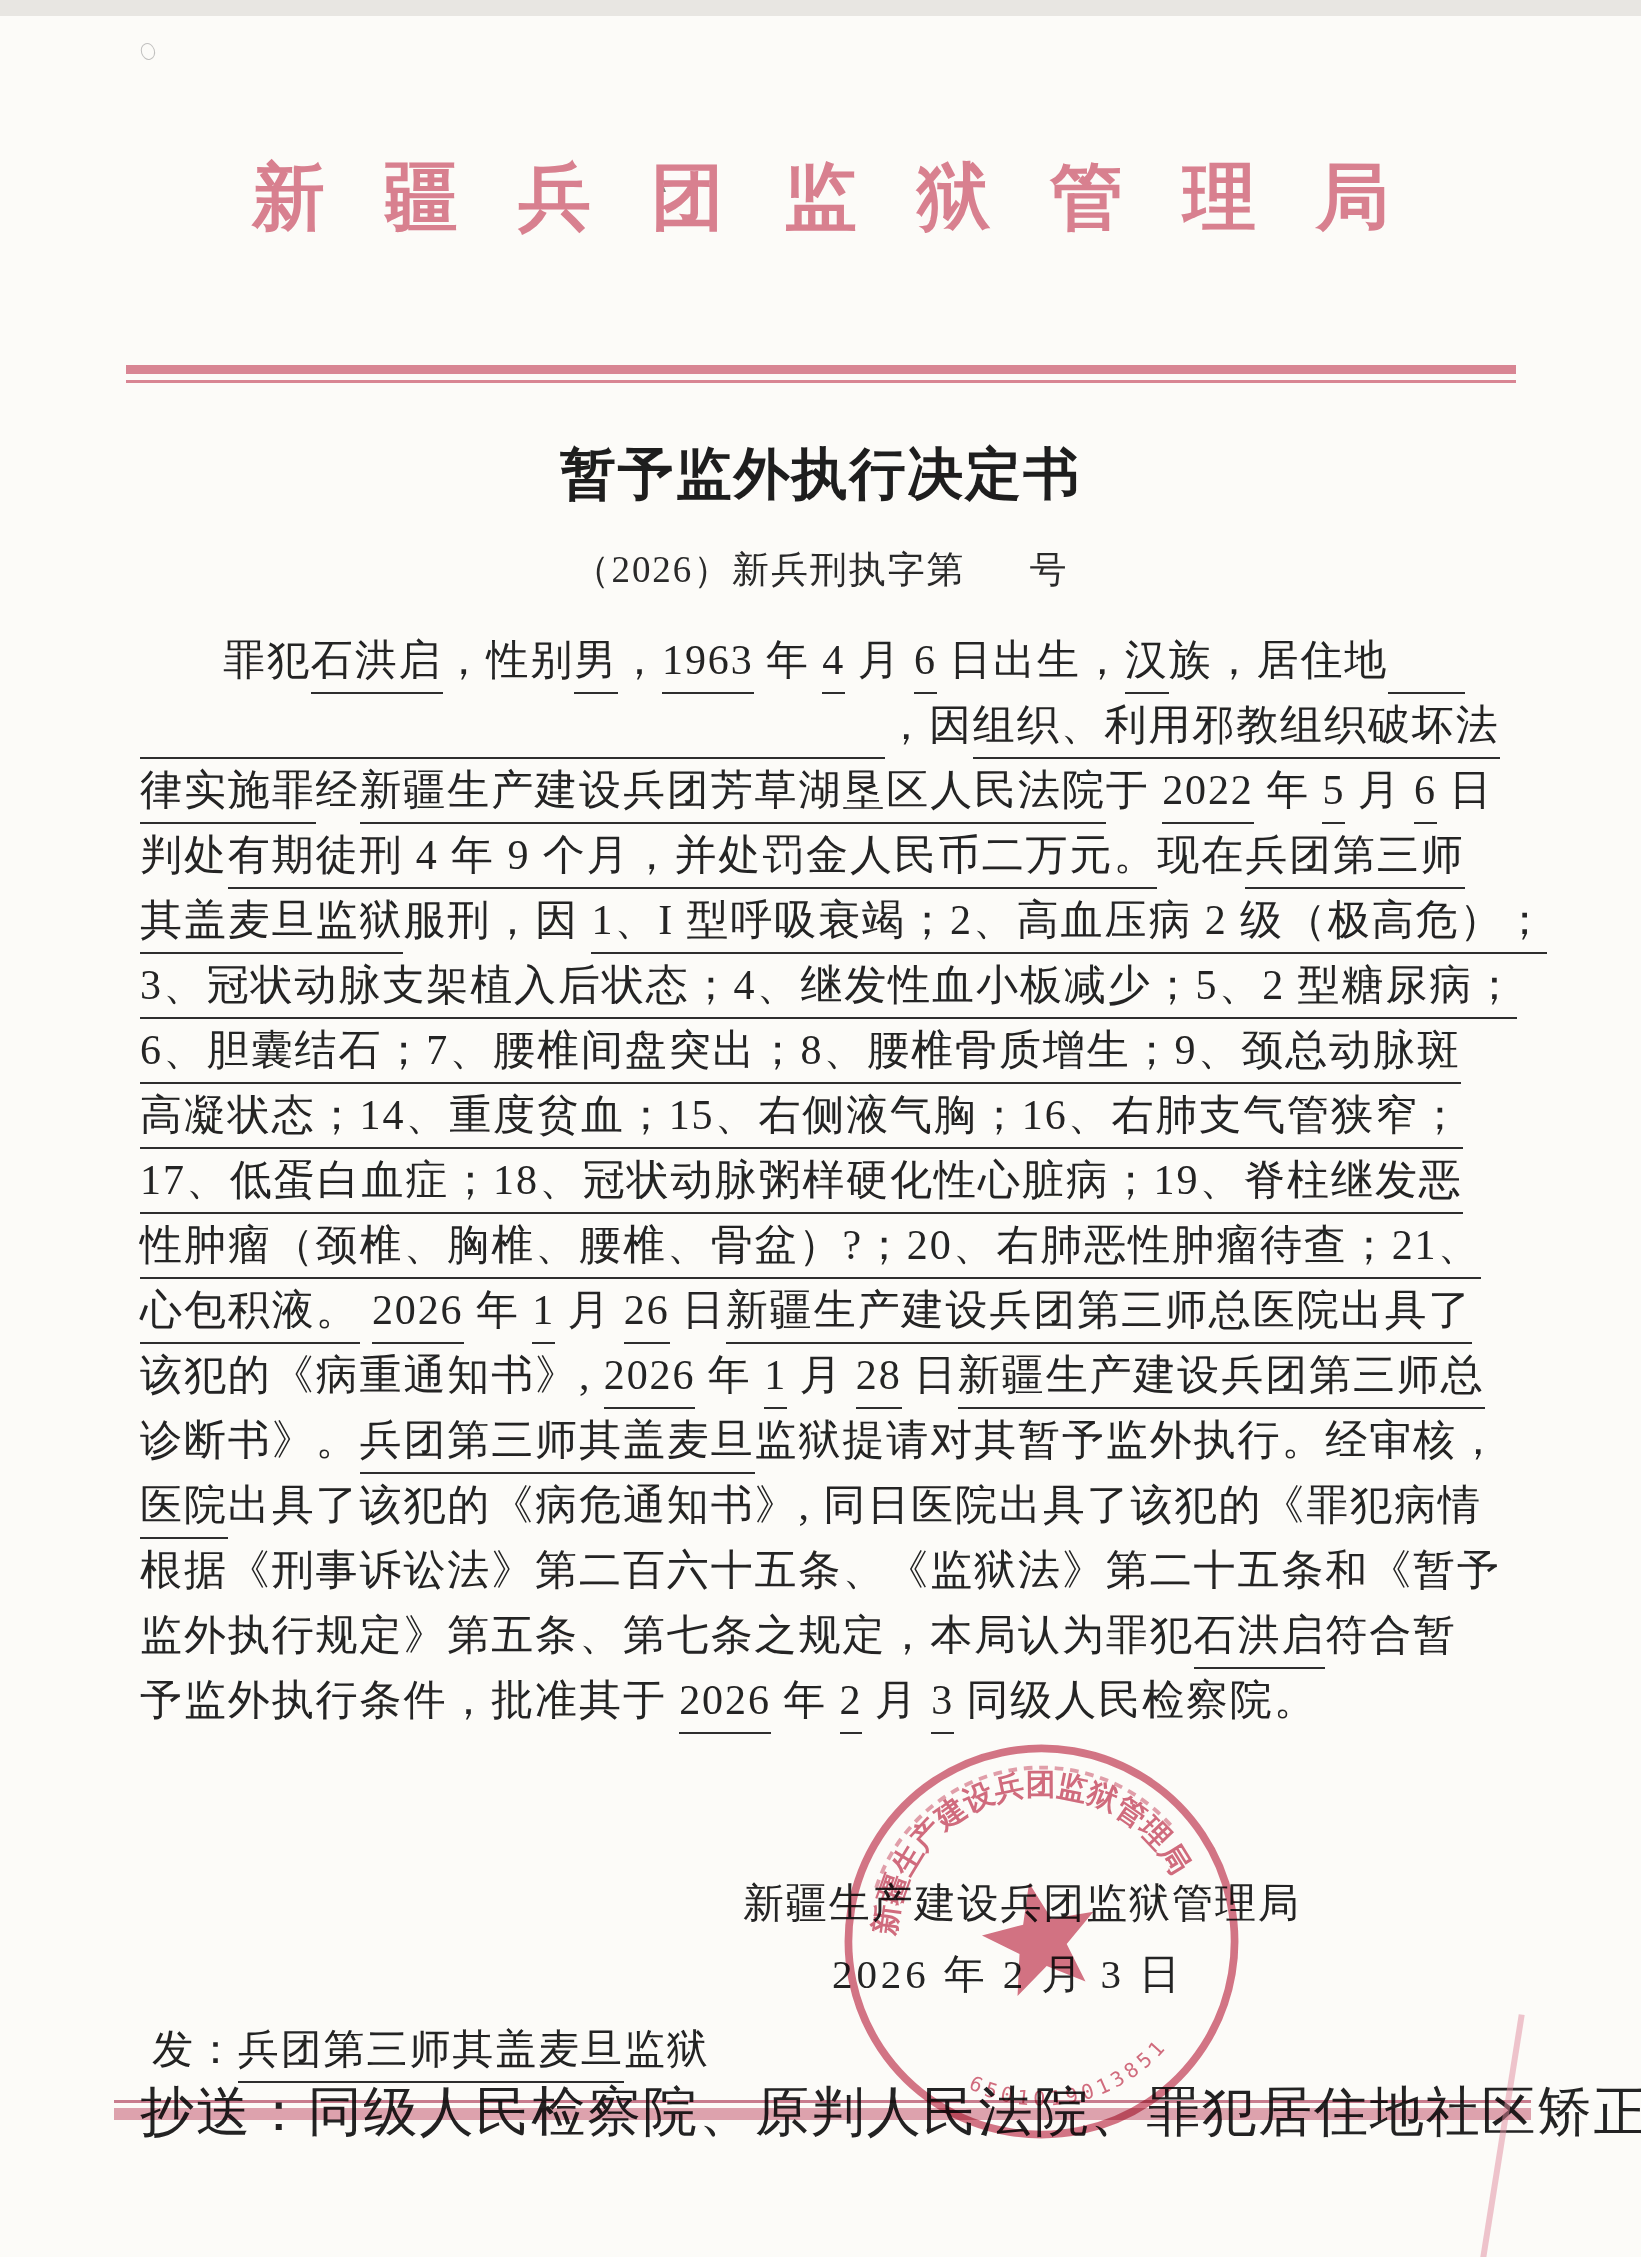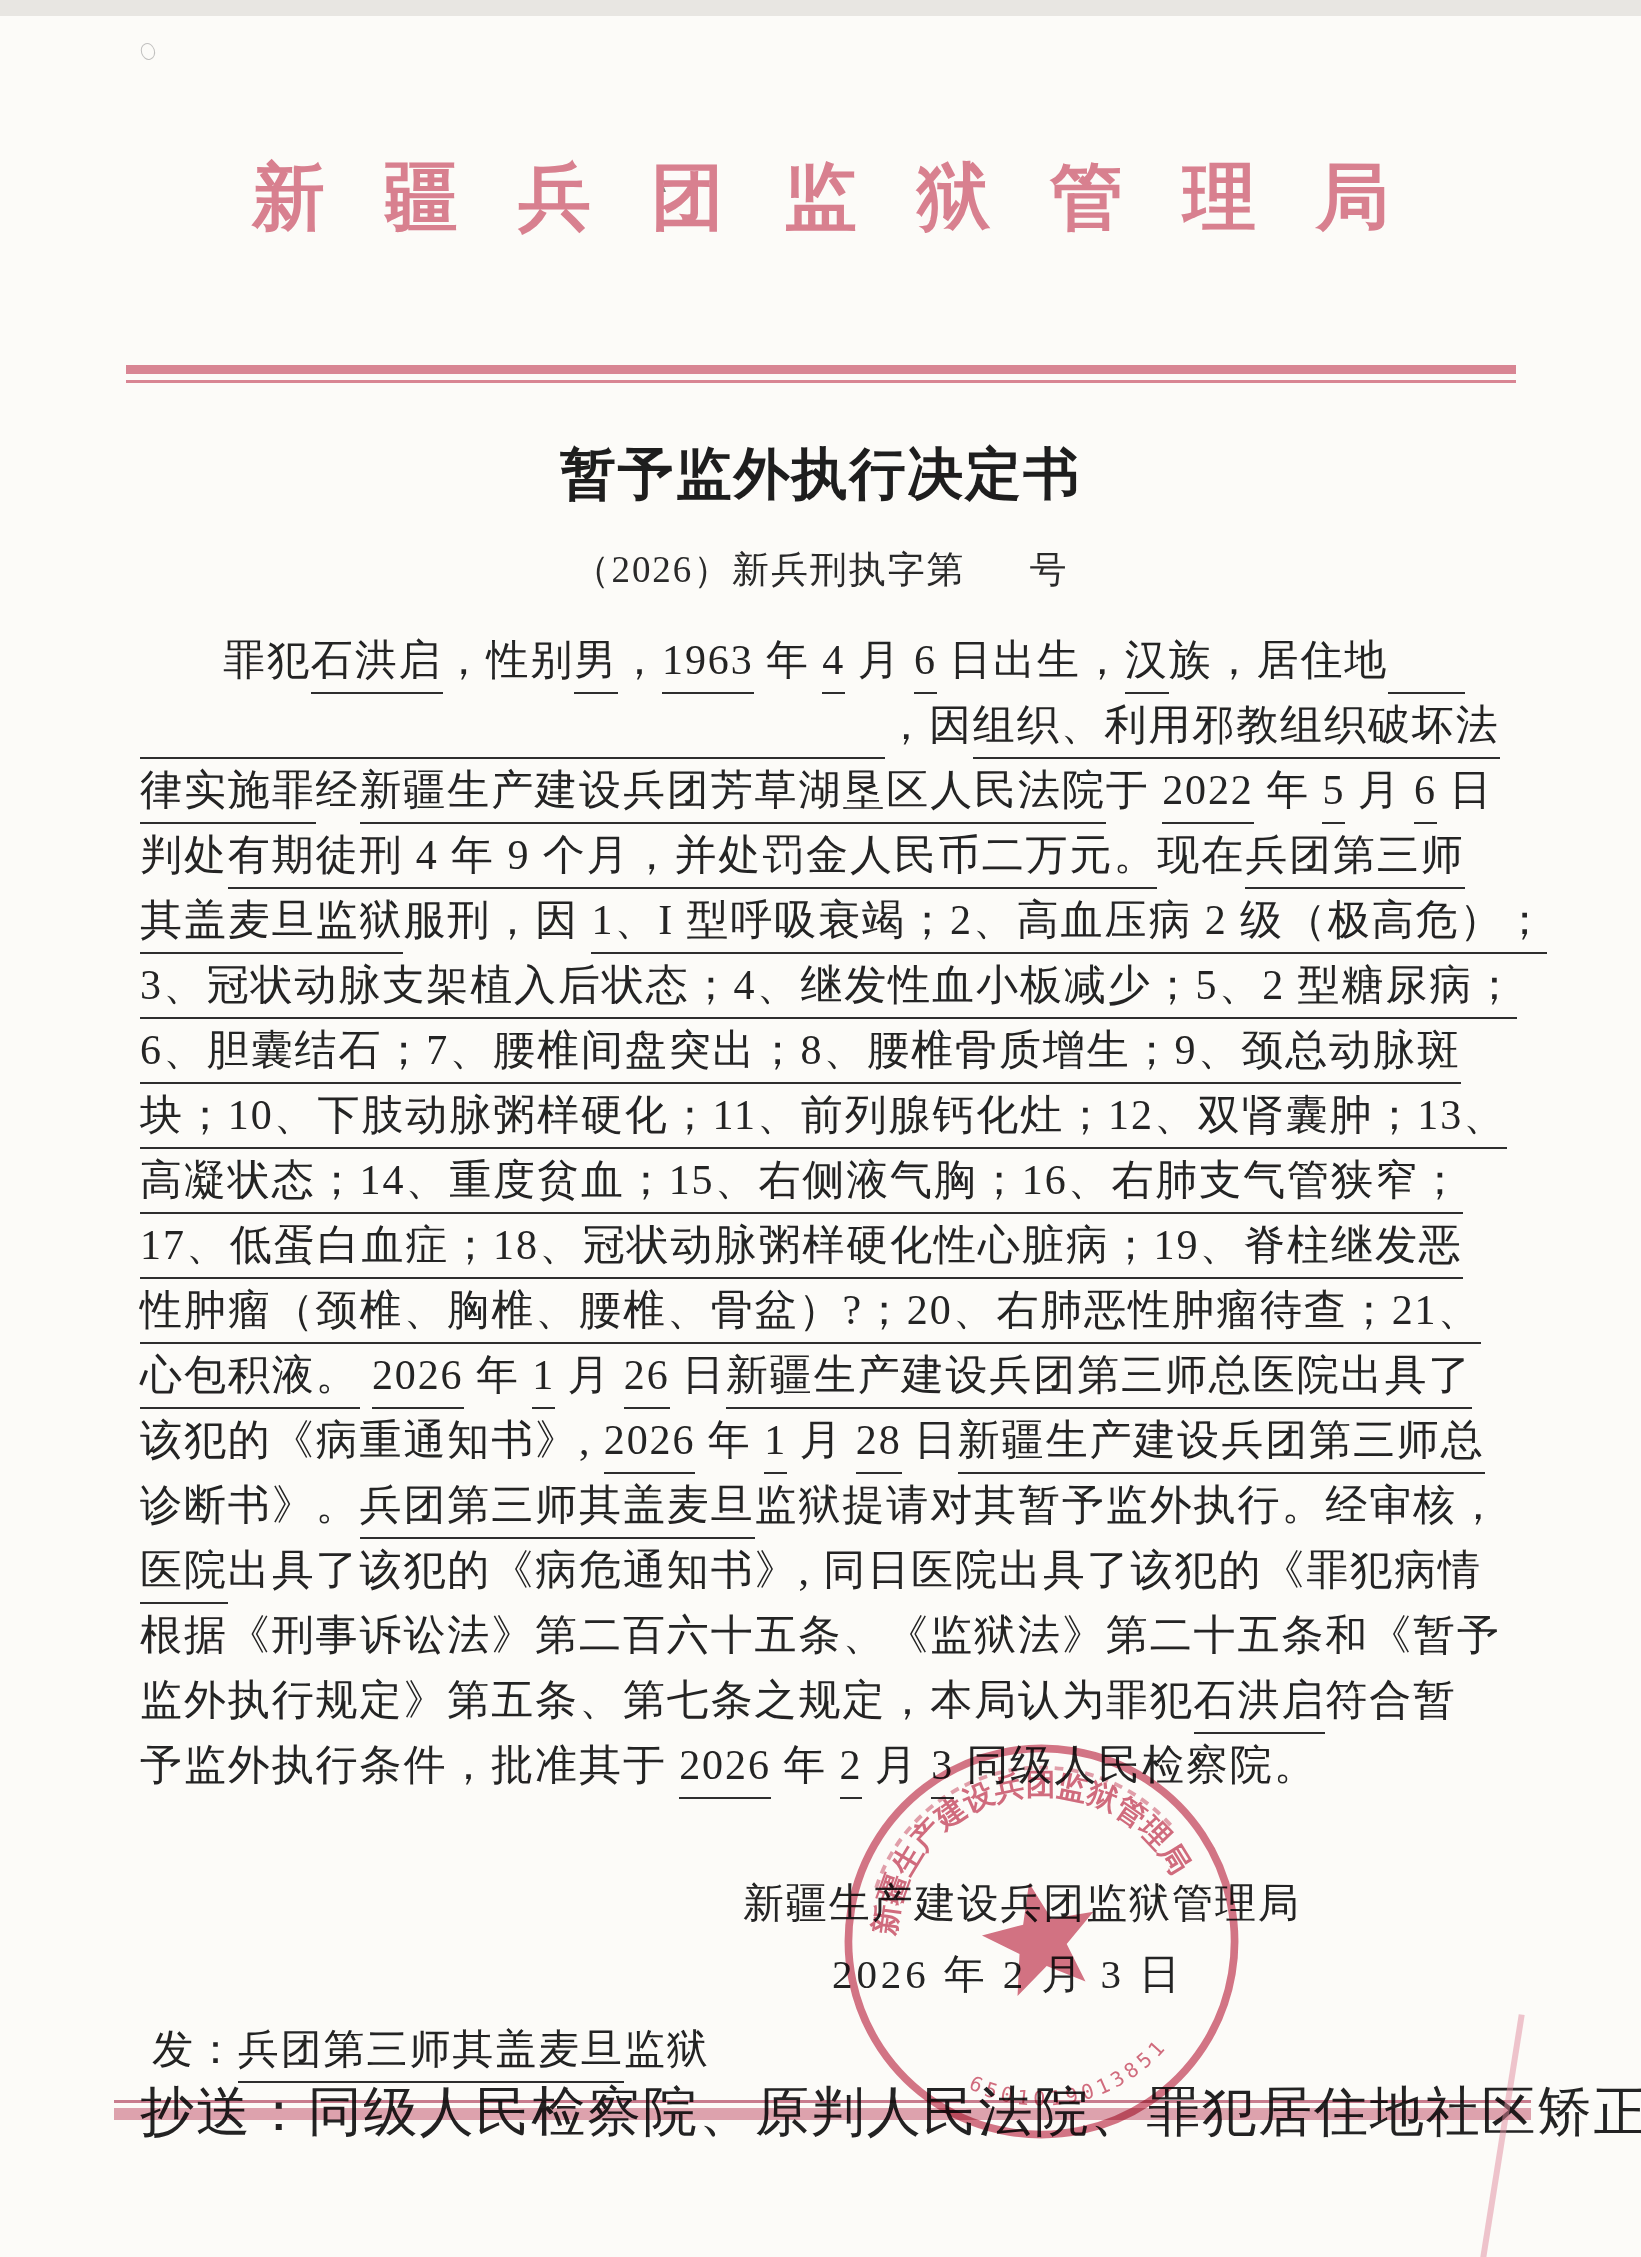--- a/index.html
+++ b/index.html
@@ -74,21 +74,20 @@
   <div class="doc-number"><span>（2026）新兵刑执字第</span><span class="gap"></span><span>号</span></div>
 
   <div class="body-block">
       <div class="bline indent"><span>罪犯</span><span class="u">石洪启</span><span>，性别</span><span class="u">男</span><span>，</span><span class="u">1963</span><span> 年 </span><span class="u">4</span><span> 月 </span><span class="u">6</span><span> 日出生，</span><span class="u">汉</span><span>族，居住地</span><span class="blank" style="width: 77px;"></span></div>
       <div class="bline"><span class="blank" style="width: 745px;"></span><span>，因</span><span class="u">组织、利用邪教组织破坏法</span></div>
       <div class="bline"><span class="u">律实施罪</span><span>经</span><span class="u">新疆生产建设兵团芳草湖垦区人民法院</span><span>于 </span><span class="u">2022</span><span> 年 </span><span class="u">5</span><span> 月 </span><span class="u">6</span><span> 日</span></div>
       <div class="bline"><span>判处</span><span class="u">有期徒刑 4 年 9 个月，并处罚金人民币二万元。</span><span>现在</span><span class="u">兵团第三师</span></div>
       <div class="bline"><span class="u">其盖麦旦监狱</span><span>服刑，因 </span><span class="u">1、I 型呼吸衰竭；2、高血压病 2 级（极高危）；</span></div>
       <div class="bline"><span class="u">3、冠状动脉支架植入后状态；4、继发性血小板减少；5、2 型糖尿病；</span></div>
       <div class="bline"><span class="u">6、胆囊结石；7、腰椎间盘突出；8、腰椎骨质增生；9、颈总动脉斑</span></div>
-      <div class="bline"><span class="u">块；10、下肢动脉粥样硬化；11、前列腺钙化灶；12、双肾囊肿；13、</span></div>
       <div class="bline"><span class="u">高凝状态；14、重度贫血；15、右侧液气胸；16、右肺支气管狭窄；</span></div>
       <div class="bline"><span class="u">17、低蛋白血症；18、冠状动脉粥样硬化性心脏病；19、脊柱继发恶</span></div>
       <div class="bline"><span class="u">性肿瘤（颈椎、胸椎、腰椎、骨盆）?；20、右肺恶性肿瘤待查；21、</span></div>
       <div class="bline"><span class="u">心包积液。</span><span> </span><span class="u">2026</span><span> 年 </span><span class="u">1</span><span> 月 </span><span class="u">26</span><span> 日</span><span class="u">新疆生产建设兵团第三师总医院出具了</span></div>
       <div class="bline"><span>该犯的《病重通知书》, </span><span class="u">2026</span><span> 年 </span><span class="u">1</span><span> 月 </span><span class="u">28</span><span> 日</span><span class="u">新疆生产建设兵团第三师总</span></div>
       <div class="bline"><span>诊断书》。</span><span class="u">兵团第三师其盖麦旦</span><span>监狱提请对其暂予监外执行。经审核，</span></div>
       <div class="bline"><span class="u">医院</span><span>出具了该犯的《病危通知书》, 同日医院出具了该犯的《罪犯病情</span></div>
       <div class="bline"><span>根据《刑事诉讼法》第二百六十五条、《监狱法》第二十五条和《暂予</span></div>
       <div class="bline"><span>监外执行规定》第五条、第七条之规定，本局认为罪犯</span><span class="u">石洪启</span><span>符合暂</span></div>
       <div class="bline"><span>予监外执行条件，批准其于 </span><span class="u">2026</span><span> 年 </span><span class="u">2</span><span> 月 </span><span class="u">3</span><span> 同级人民检察院。</span></div>

